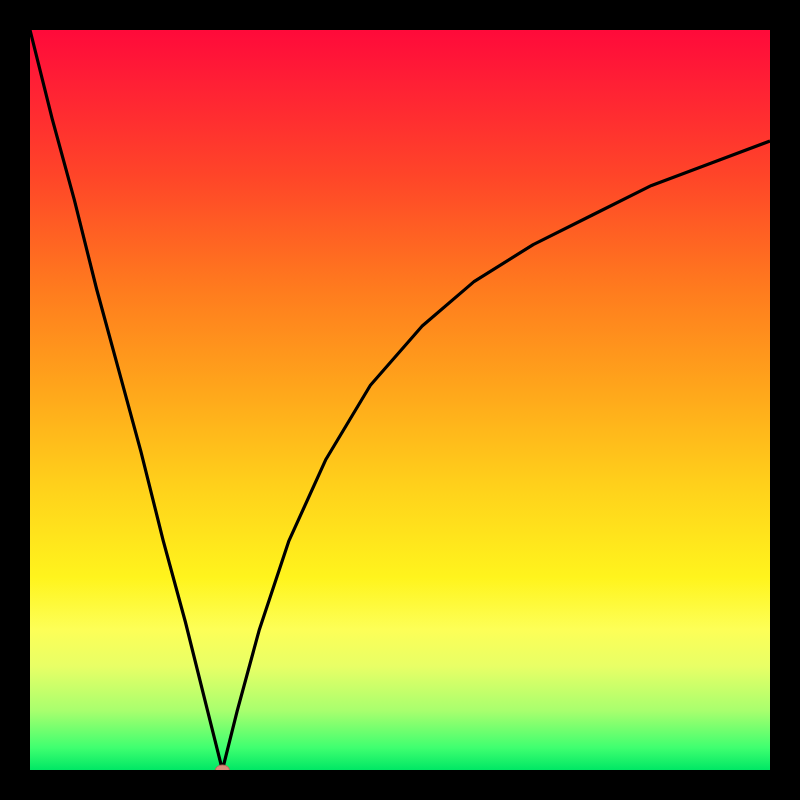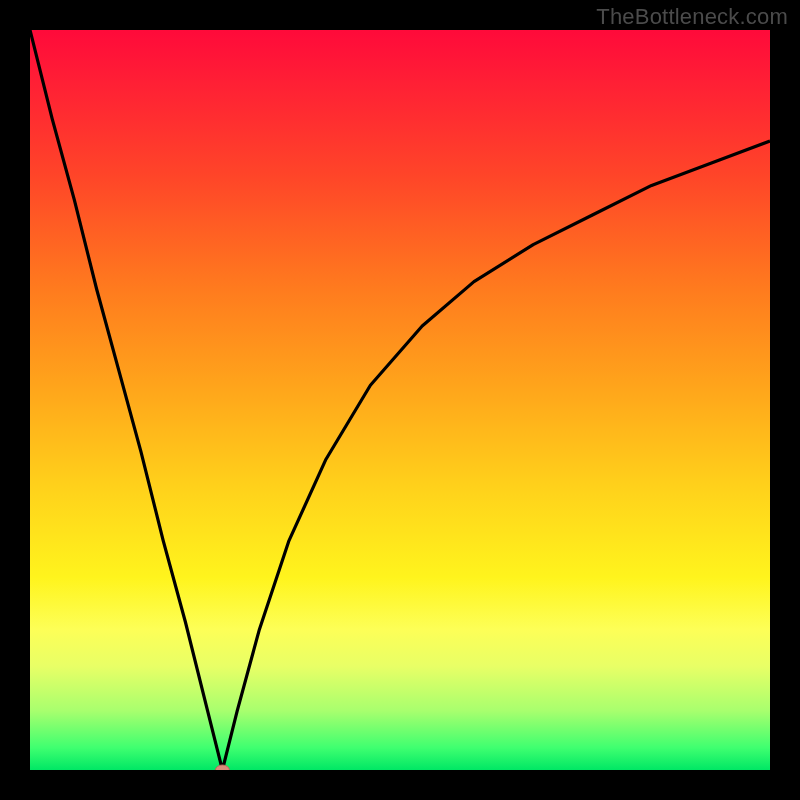--- a/index.html
+++ b/index.html
@@ -75,14 +75,13 @@
   <div class="plot-area">
     <div class="gradient-bg"></div>
 
     <svg class="curve-layer" viewBox="0 0 740 740" preserveAspectRatio="none">
 
       <path id="curve-path" fill="none" stroke-width="3.2" stroke-linejoin="round" stroke="#000000" d="M0.0 0.0 L22.2 88.8 L44.4 170.2 L66.6 259.0 L88.8 340.4 L111.0 421.8 L133.2 510.6 L155.4 592.0 L177.6 680.8 L192.4 740.0 L207.2 680.8 L229.4 599.4 L259.0 510.6 L296.0 429.2 L340.4 355.2 L392.2 296.0 L444.0 251.6 L503.2 214.6 L562.4 185.0 L621.6 155.4 L680.8 133.2 L740.0 111.0"></path>
       <ellipse id="min-marker" rx="7" ry="5" fill="#d98b7a" cx="192.4" cy="740.0" stroke="#b86a5a" stroke-width="1"></ellipse>
     </svg>
   </div>
 
-  <div class="watermark">TheBottleneck.com</div>
 </div>
 
 </body></html>

